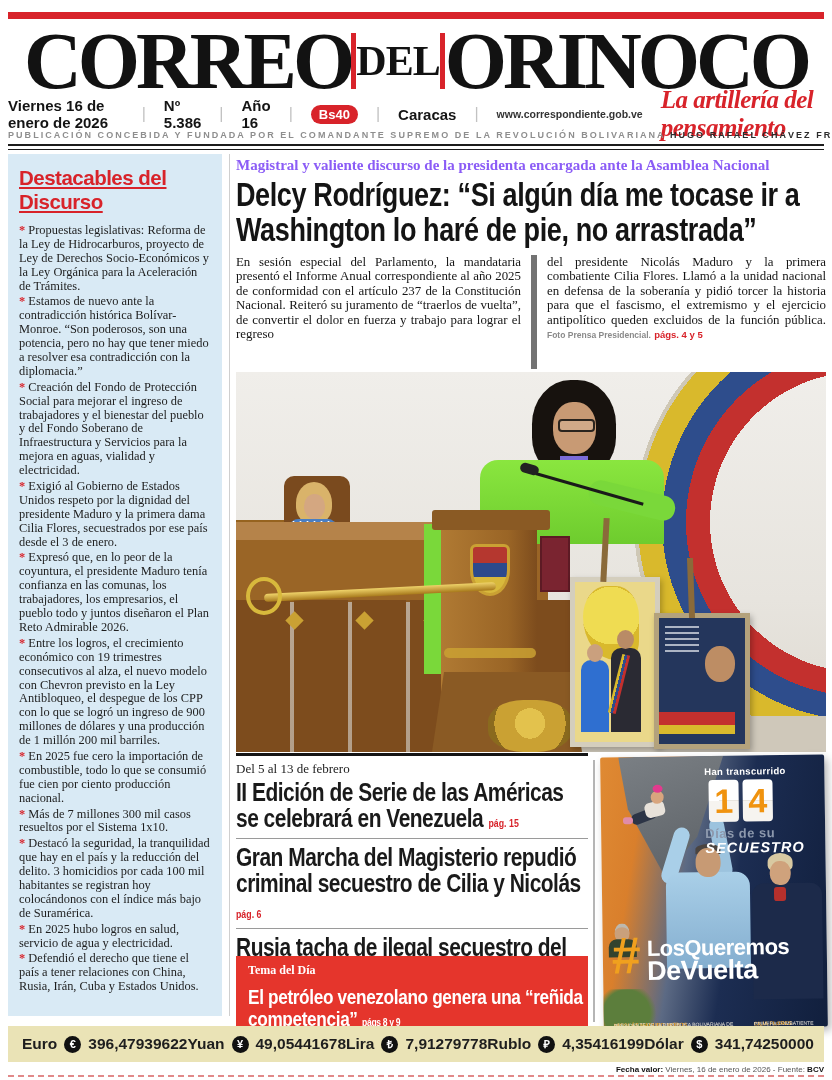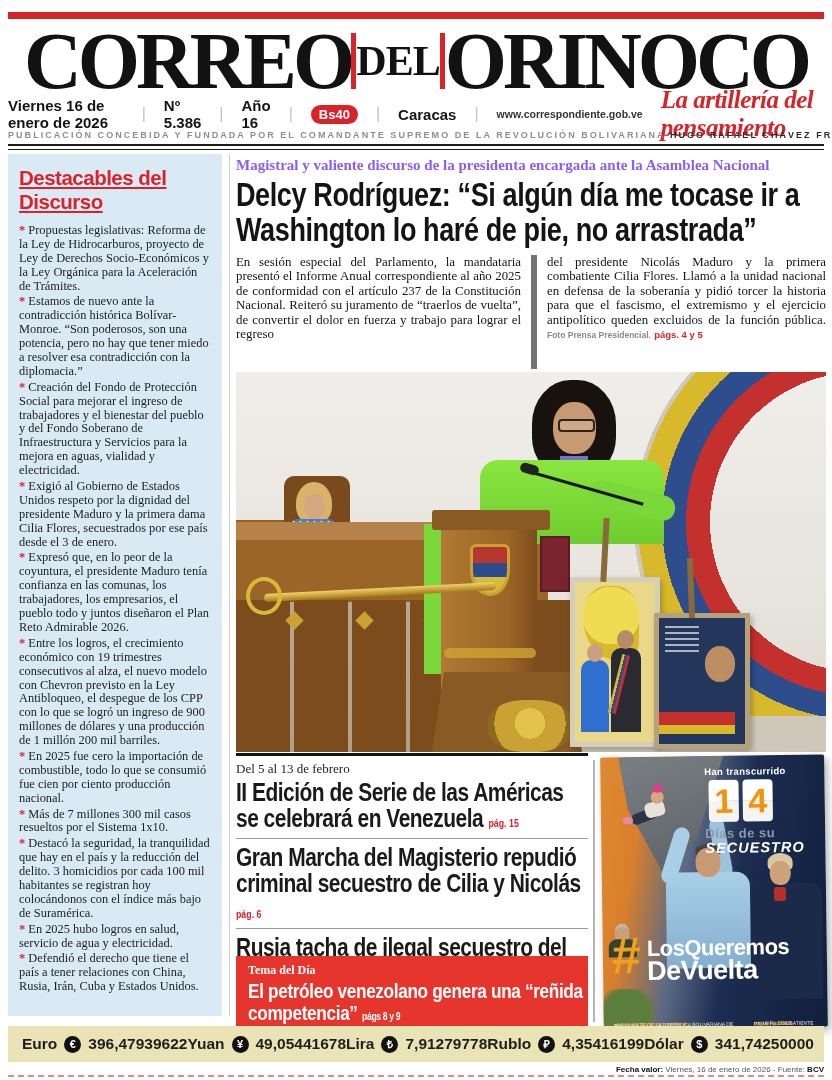--- a/index.html
+++ b/index.html
@@ -103,21 +103,21 @@
   
   .stories{position:absolute;left:236px;top:753px;width:352px;}
   .stories-rule{height:3px;background:#151515;margin-bottom:5px;}
   .story{border-bottom:1.5px solid #9a9a9a;padding-bottom:6px;margin-bottom:5px;}
   .story-kicker{font-family:"Liberation Serif",serif;font-size:13px;color:#222;margin:1px 0 1px;}
   .story-h{width:420px;transform:scaleX(0.838);transform-origin:0 0;font-weight:700;font-size:25px;
            line-height:1.05;letter-spacing:-0.6px;color:#1a1a1a;margin:2px 0 0;}
   .pageref{font-size:10.5px;font-weight:700;color:#d8232a;letter-spacing:0;}
   .tema{position:absolute;left:236px;top:956px;width:352px;height:70px;background:#e5352c;color:#fff;
         padding:7px 12px;box-sizing:border-box;}
-  .tema-label{font-family:"Liberation Serif",serif;font-weight:700;font-size:12px;margin-bottom:3px;}
+  .tema-label{font-family:"Liberation Serif",serif;font-weight:700;font-size:12px;margin-bottom:9px;}
   .tema-h{width:394px;transform:scaleX(0.86);transform-origin:0 0;font-weight:700;font-size:20px;
           line-height:1.08;letter-spacing:-0.4px;margin:0;}
   .pageref-w{font-size:10px;font-weight:700;color:#fff;}
   .col-divider{position:absolute;left:593px;top:760px;width:2px;height:262px;background:#b5b5b5;}
   
   .poster{position:absolute;left:602px;top:756px;width:224px;height:272px;overflow:hidden;border-radius:2px;
           transform:rotate(-0.8deg);box-shadow:3px 4px 9px rgba(0,0,0,.3);
           background:linear-gradient(100deg,#df8a33 0%,#d97f2c 18%,#5c6a84 38%,#1c2d52 58%,#111f3d 100%);}
   .poster *{position:absolute;}
   .po-rock{left:18px;top:0;width:150px;height:130px;background:linear-gradient(160deg,#7a7f84,#565b60);

